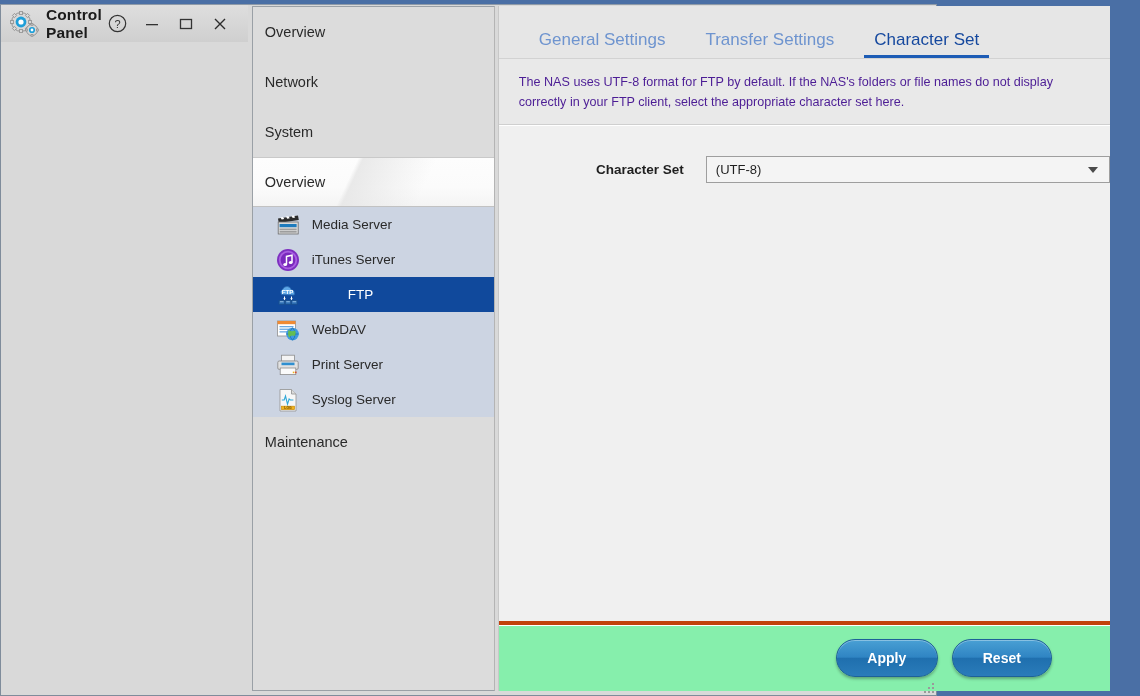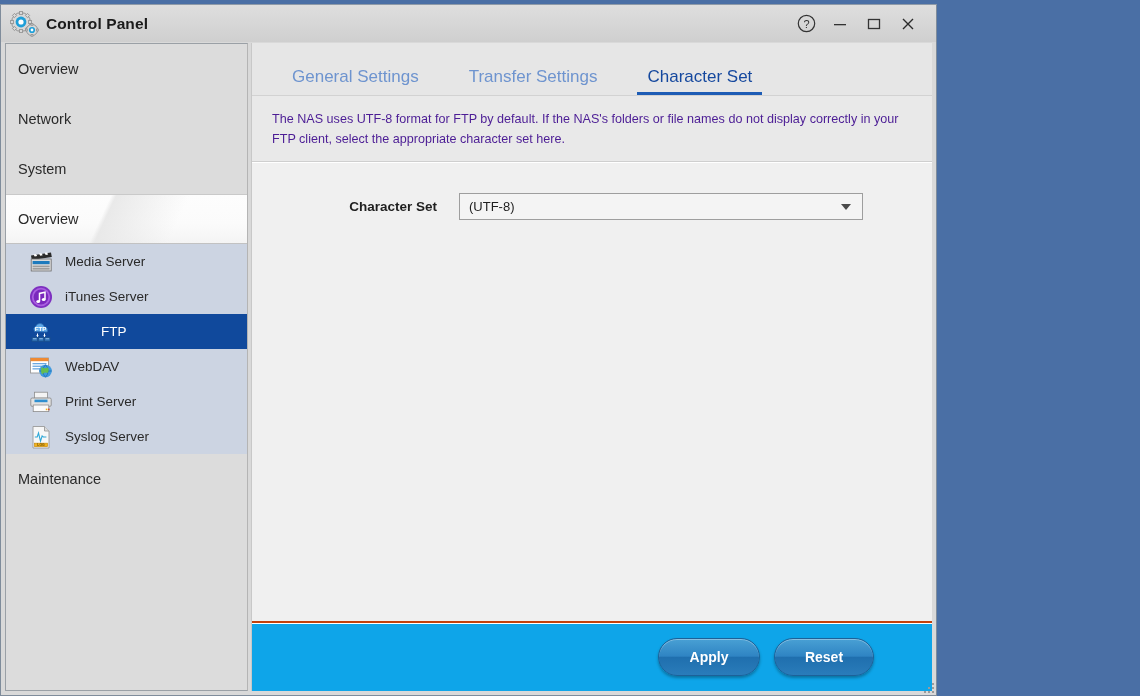--- a/index.html
+++ b/index.html
@@ -10,21 +10,21 @@
     background: #4a6fa5;
   }
 
   
   #window {
     position: absolute; left: 0; top: 4px;
     width: 937px; height: 692px;
     background: #d9d9d9;
     border: 1px solid #7f8c9b;
     border-top: 1px solid #8e9aa8;
-    display: flex; flex-direction: column;
+    display: flex; flex-direction: row;
   }
 
   
   #titlebar {
     height: 37px; min-height: 37px;
     background: linear-gradient(to bottom, #dedede 0%, #d6d6d6 55%, #cfcfcf 100%);
     display: flex; align-items: center;
     position: relative;
   }
   #app-logo { margin-left: 9px; width: 30px; height: 26px; position: relative; }
@@ -81,21 +81,21 @@
     flex: 1; min-width: 0;
     margin: 1px 2px 2px 3px;
     display: flex; flex-direction: column;
     background: #f0f0f0;
     border-left: 1px solid #c8c8c8;
   }
   #tabbar {
     height: 53px; min-height: 53px;
     background: #e6e6e6;
     display: flex; align-items: flex-end;
-    padding-left: 22px; gap: 14px;
+    padding-left: 22px; gap: 4px;
     border-bottom: 1px solid #d2d2d2;
   }
   .tab {
     font-size: 17px; color: #6e94cf;
     padding: 0 18px 10px 18px;
     position: relative; cursor: default;
     line-height: 1;
   }
   .tab.active { color: #15489e; font-weight: normal; }
   .tab.active::after {
@@ -135,22 +135,22 @@
   .select .caret {
     margin-left: auto; margin-right: 11px;
     width: 0; height: 0;
     border-left: 5px solid transparent;
     border-right: 5px solid transparent;
     border-top: 6px solid #4a4a4a;
   }
   
   #footer {
     height: 70px; min-height: 70px;
-    background: #0ea5e9;
-    border-top: 2px solid #c2410c;
+    background: #86efac;
+    border-top: 4px solid #c2410c;
     box-shadow: inset 0 1px 0 #ffffff;
     display: flex; align-items: center; justify-content: flex-end;
     padding-right: 58px; gap: 14px;
   }
   .btn {
     height: 38px; min-width: 102px;
     border-radius: 19px;
     background: linear-gradient(to bottom, #49a0d4 0%, #2f84c3 48%, #1f6fae 50%, #2a7cba 100%);
     border: 1px solid #1d6198;
     color: #ffffff; font-size: 14px; font-weight: bold;

